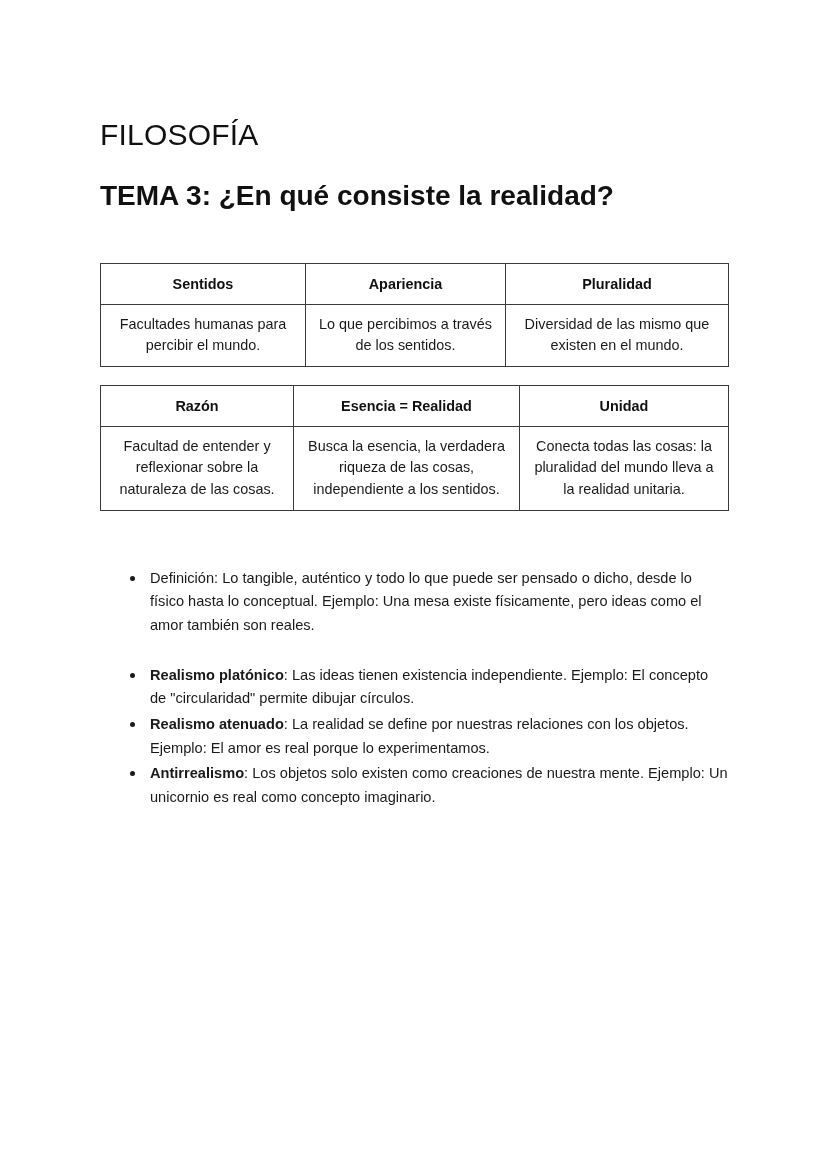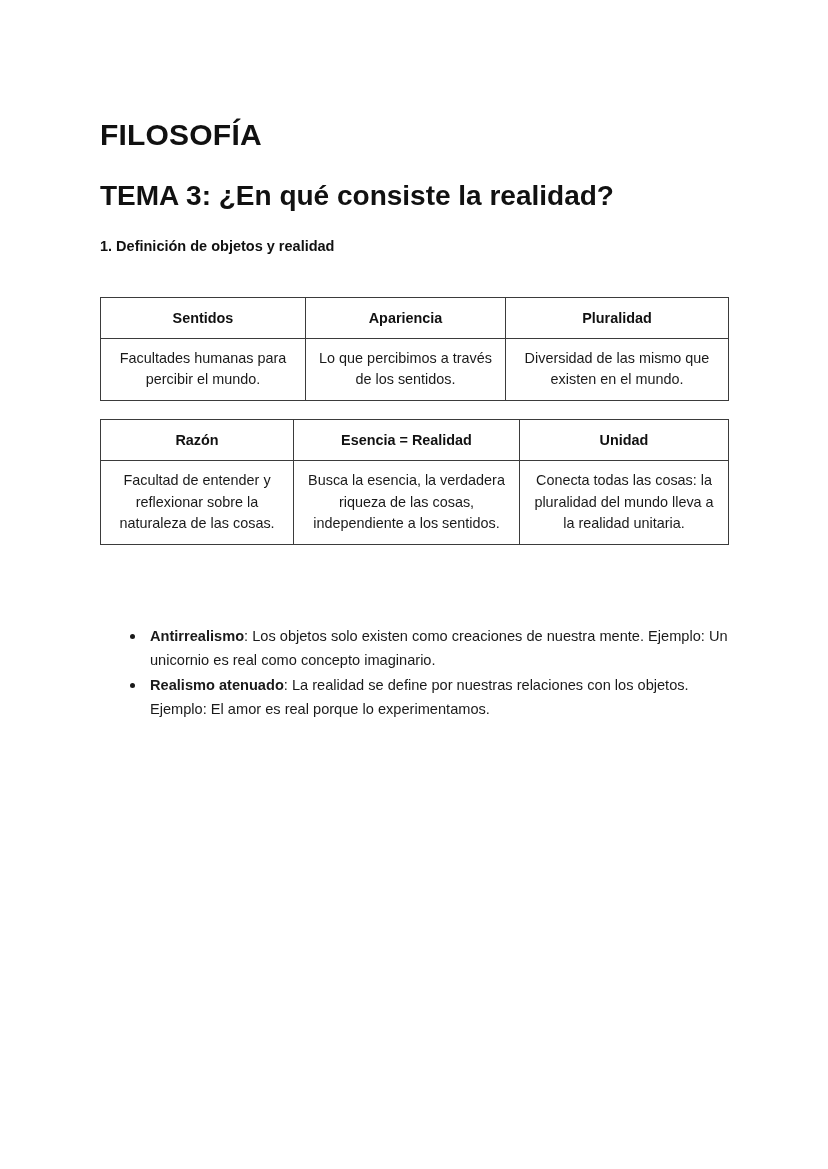--- a/index.html
+++ b/index.html
@@ -18,21 +18,21 @@
   .page {
     position: relative;
     width: 828px;
     height: 1169px;
     background: #ffffff;
     box-sizing: border-box;
     padding: 118px 100px 0 100px;
   }
   .doc-title {
     font-size: 30px;
-    font-weight: 700;
+    font-weight: 400;
     letter-spacing: 0.2px;
     line-height: 1.1;
     margin: 0 0 28px 0;
     color: #111111;
   }
   .topic-title {
     font-size: 28px;
     font-weight: 700;
     line-height: 1.2;
     margin: 0 0 24px 0;
@@ -115,21 +115,20 @@
 </style>
 </head>
 <body>
 
 <div class="page">
 
   <h1 class="doc-title">FILOSOFÍA</h1>
 
   <h2 class="topic-title">TEMA 3: ¿En qué consiste la realidad?</h2>
 
-  <h3 class="section-heading">1. Definición de objetos y realidad</h3>
 
 
   <div class="block-gap-a"></div>
 
   <table class="grid t1">
     <colgroup>
         <col class="c1">
         <col class="c2">
         <col class="c3">
       </colgroup>
@@ -169,26 +168,34 @@
         <td>Facultad de entender y reflexionar sobre la naturaleza de las cosas.</td>
         <td>Busca la esencia, la verdadera riqueza de las cosas, independiente a los sentidos.</td>
         <td>Conecta todas las cosas: la pluralidad del mundo lleva a la realidad unitaria.</td>
       </tr>
     </tbody>
   </table>
 
   <div class="block-gap-c"></div>
 
 
+  <ul class="bullets">
+    <li>
+      <span>Definición: Lo tangible, auténtico y todo lo que puede ser pensado o dicho, desde lo físico hasta lo conceptual. Ejemplo: Una mesa existe físicamente, pero ideas como el amor también son reales.</span>
+    </li>
+  </ul>
 
   <div class="block-gap-d"></div>
 
 
   <ul class="bullets">
     <li>
+      <span class="lead">Realismo platónico</span><span>: Las ideas tienen existencia independiente. Ejemplo: El concepto de "circularidad" permite dibujar círculos.</span>
+    </li>
+    <li>
+      <span class="lead">Realismo atenuado</span><span>: La realidad se define por nuestras relaciones con los objetos. Ejemplo: El amor es real porque lo experimentamos.</span>
+    </li>
+    <li>
       <span class="lead">Antirrealismo</span><span>: Los objetos solo existen como creaciones de nuestra mente. Ejemplo: Un unicornio es real como concepto imaginario.</span>
     </li>
-    <li>
-      <span class="lead">Realismo atenuado</span><span>: La realidad se define por nuestras relaciones con los objetos. Ejemplo: El amor es real porque lo experimentamos.</span>
-    </li>
   </ul>
 
 </div>
 
 </body></html>

